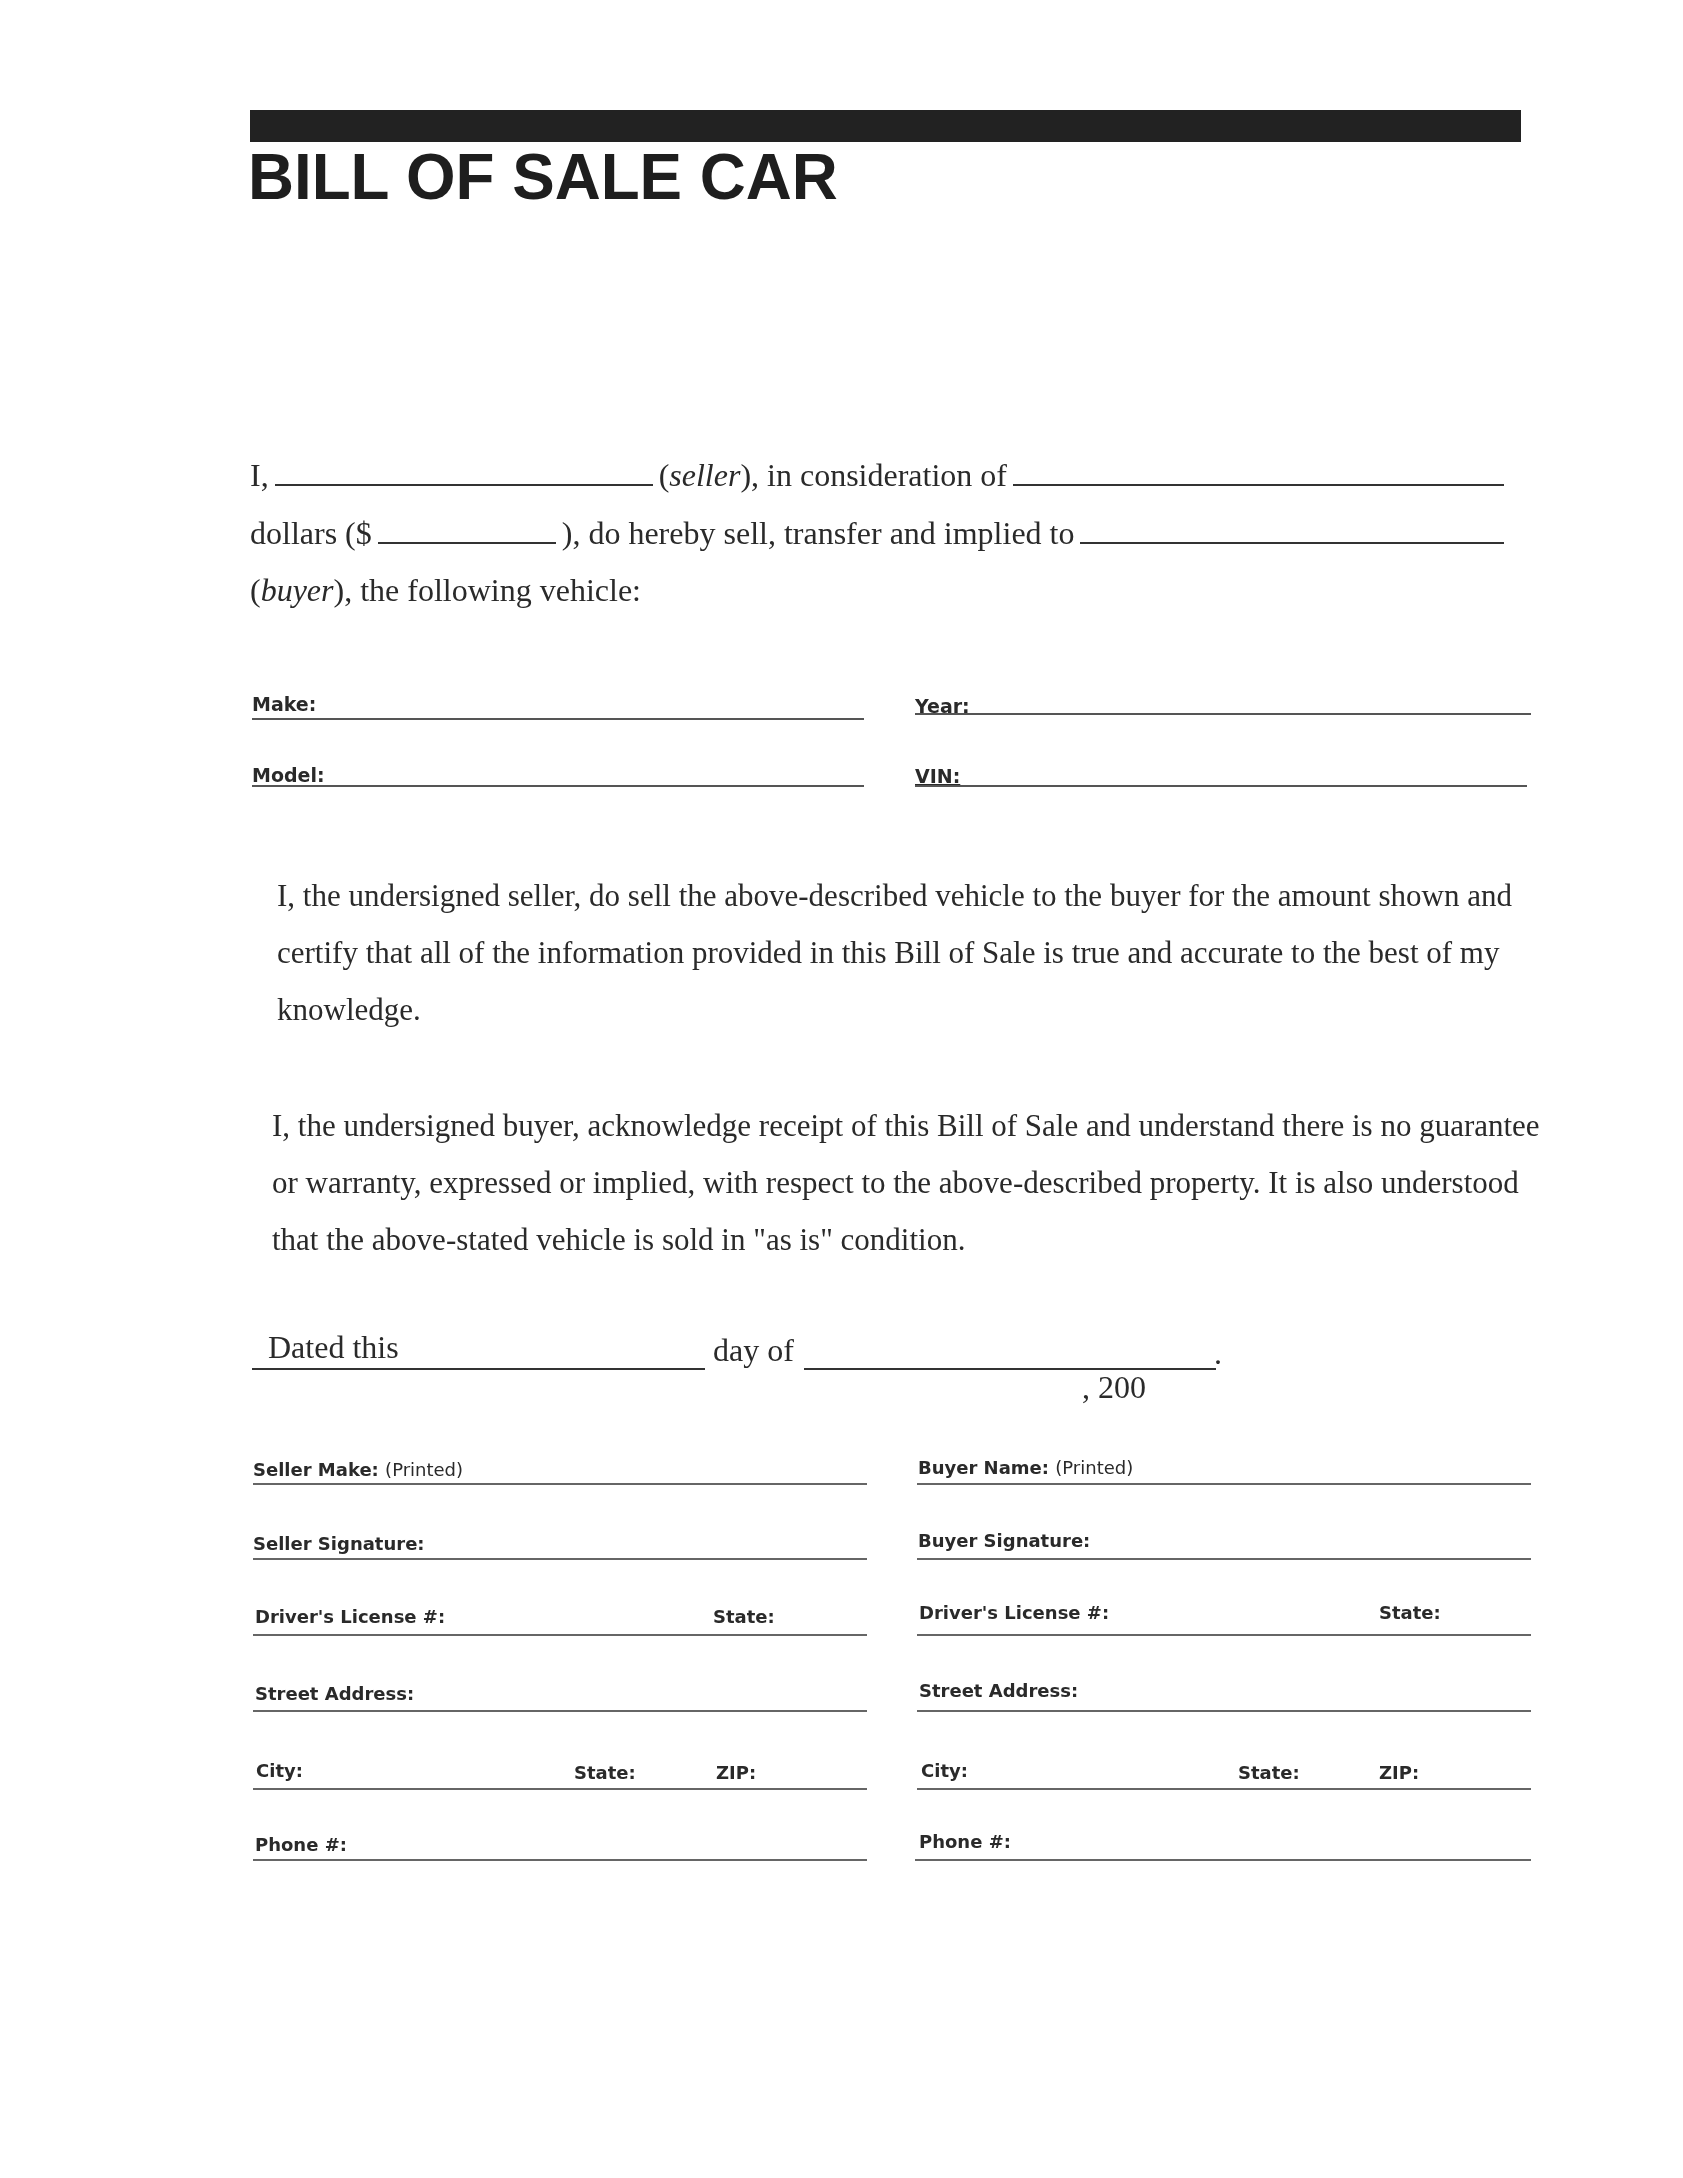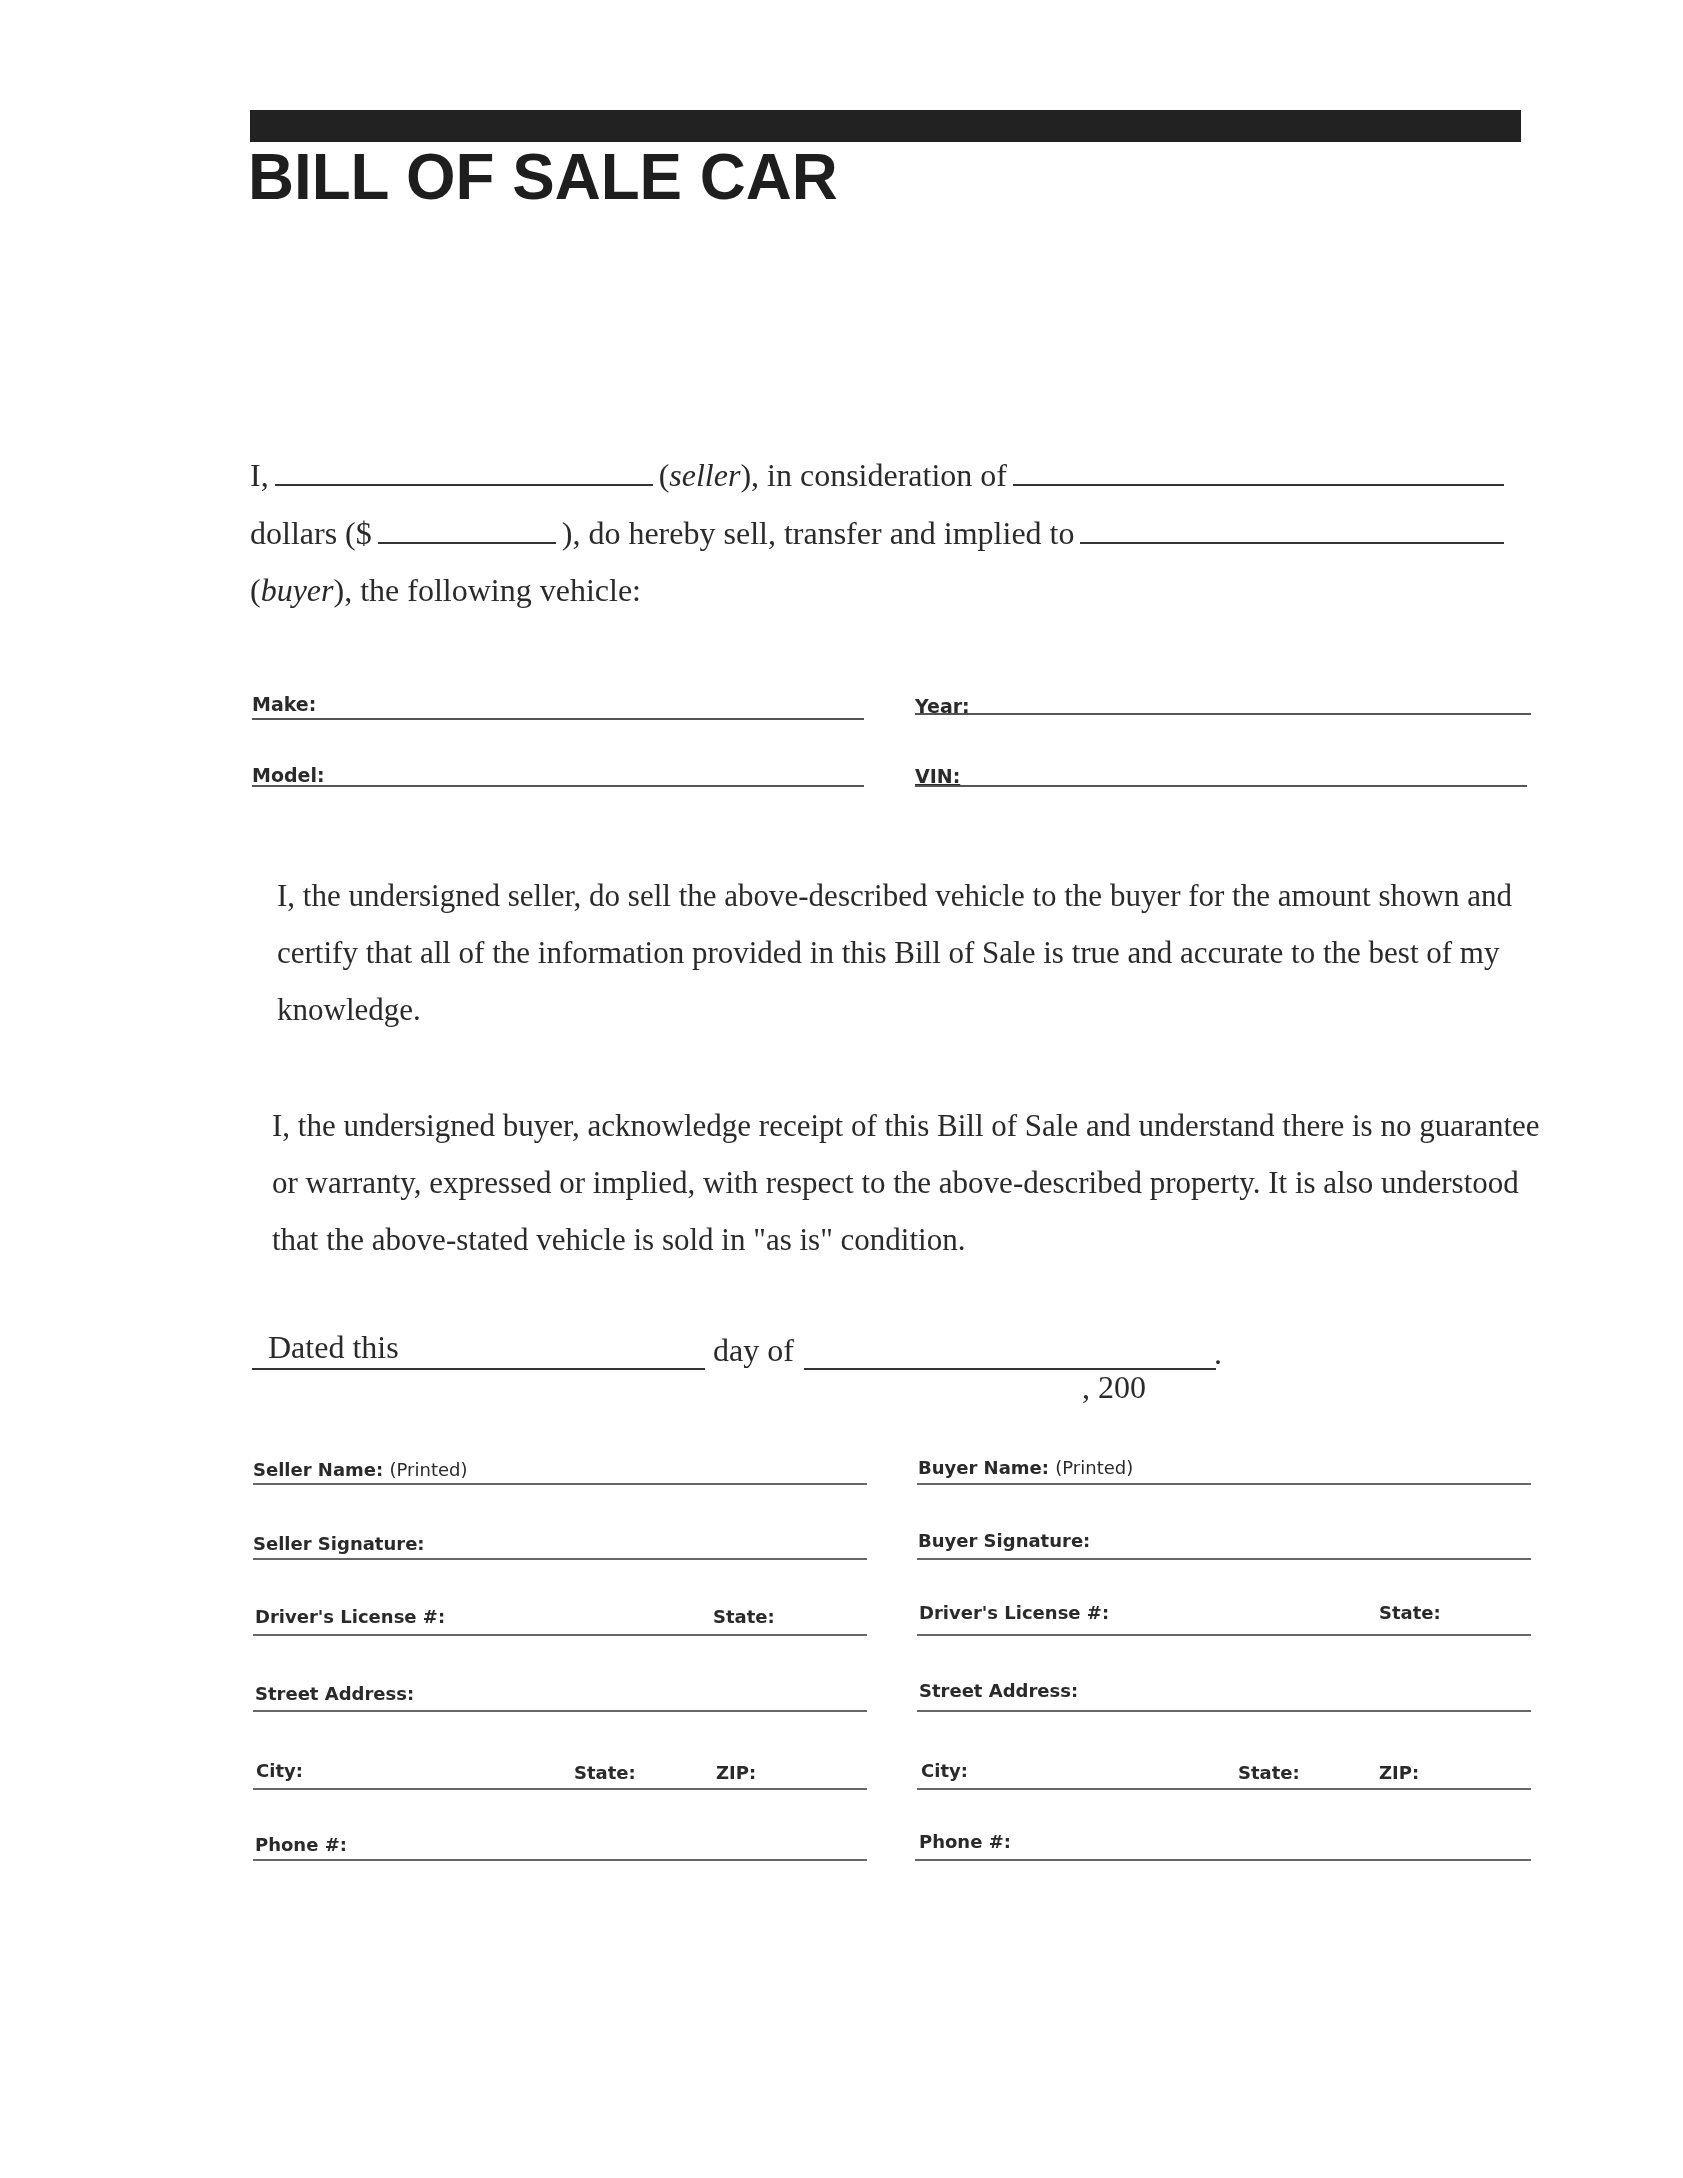--- a/index.html
+++ b/index.html
@@ -44,21 +44,21 @@
 <div class="abs para" style="top:867px; width:1267px;margin-left:27px;">I, the undersigned seller, do sell the above-described vehicle to the buyer for the amount shown and certify that all of the information provided in this Bill of Sale is true and accurate to the best of my knowledge.</div>
 <div class="abs para" style="top:1097px; width:1277px;margin-left:22px;">I, the undersigned buyer, acknowledge receipt of this Bill of Sale and understand there is no guarantee or warranty, expressed or implied, with respect to the above-described property. It is also understood that the above-stated vehicle is sold in "as is" condition.</div>
 
 <div class="abs serif" style="left:268px; top:1329px;">Dated this</div>
 <div class="abs uline" style="left:252px; top:1368px; width:453px; border-top-color:#333;"></div>
 <div class="abs serif" style="left:713px; top:1332px;">day of</div>
 <div class="abs uline" style="left:804px; top:1368px; width:412px; border-top-color:#333;"></div>
 <div class="abs serif" style="left:1082px; top:1329px;margin-top:40px;">, 200</div>
 <div class="abs serif" style="left:1214px; top:1335px;">.</div>
 
-<div class="abs vline-label" style="left:253px; top:1459px;"><span>Seller Name:</span> <span class="sub" style="font-weight:normal;">(Printed)</span></div>
+<div class="abs vline-label" style="left:253px; top:1459px;"><span>Seller Make:</span> <span class="sub" style="font-weight:normal;">(Printed)</span></div>
 <div class="abs sline" style="left:253px; top:1483px; width:614px;"></div>
 
 <div class="abs vline-label" style="left:253px; top:1533px;">Seller Signature:</div>
 <div class="abs sline" style="left:253px; top:1558px; width:614px;"></div>
 
 <div class="abs vline-label" style="left:255px; top:1606px;">Driver's License #:</div>
 <div class="abs vline-label" style="left:713px; top:1606px;">State:</div>
 <div class="abs sline" style="left:253px; top:1634px; width:614px;"></div>
 
 <div class="abs vline-label" style="left:255px; top:1683px;">Street Address:</div>

